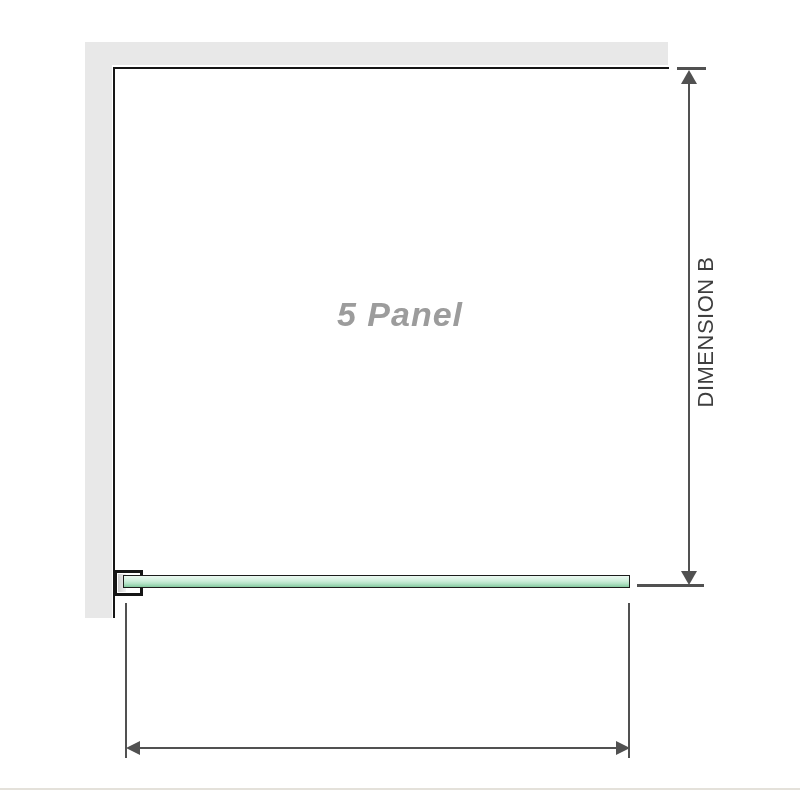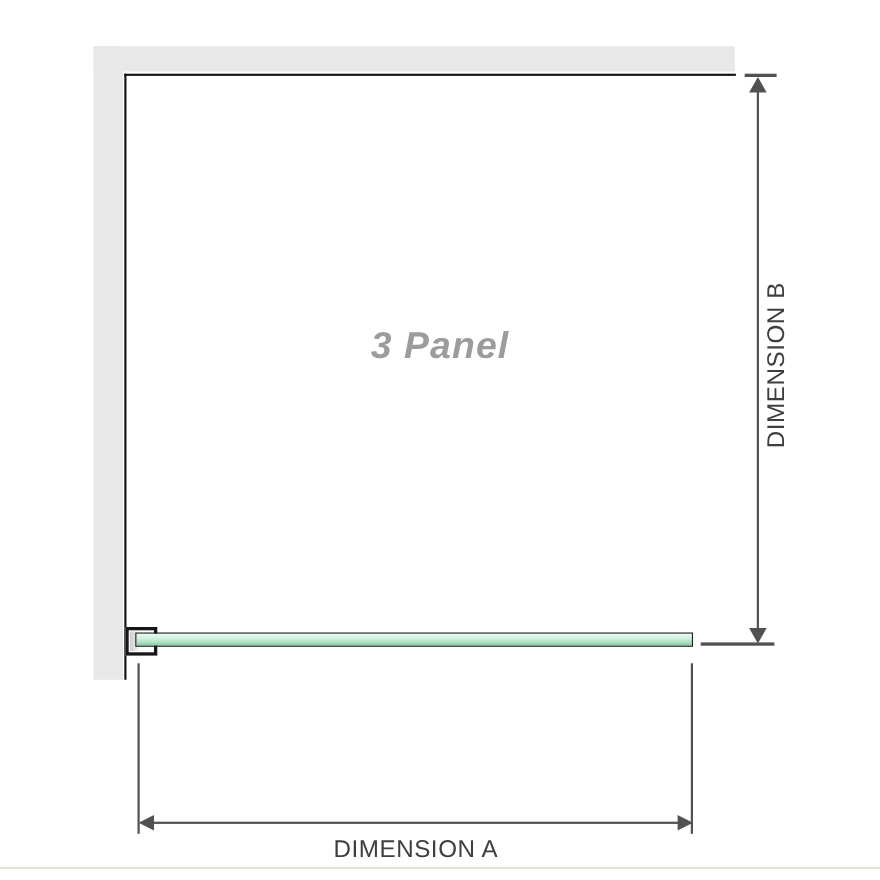--- a/index.html
+++ b/index.html
@@ -118,35 +118,34 @@
 <body>
 
 <div class="canvas">
 
   <div class="abs wall wall-top"></div>
   <div class="abs wall wall-left"></div>
 
   <div class="abs panel-border panel-border-top"></div>
   <div class="abs panel-border panel-border-left"></div>
 
-  <div class="abs panel-label">3 Panel</div>
+  <div class="abs panel-label">5 Panel</div>
 
   <div class="abs bracket"></div>
   <div class="abs bracket-shim"></div>
   <div class="abs glass-bar"></div>
 
   <div class="abs dim dimb-cap-top"></div>
   <div class="abs dimb-arrow-up"></div>
   <div class="abs dim dimb-line"></div>
   <div class="abs dimb-arrow-down"></div>
   <div class="abs dim dimb-cap-bottom"></div>
   <div class="abs dim-label dimb-label">DIMENSION B</div>
 
   <div class="abs dim dima-ext-left"></div>
   <div class="abs dim dima-ext-right"></div>
   <div class="abs dima-arrow-left"></div>
   <div class="abs dim dima-line"></div>
   <div class="abs dima-arrow-right"></div>
-  <div class="abs dim-label dima-label">DIMENSION A</div>
 
   <div class="abs bottom-edge"></div>
 
 </div>
 
 </body></html>

